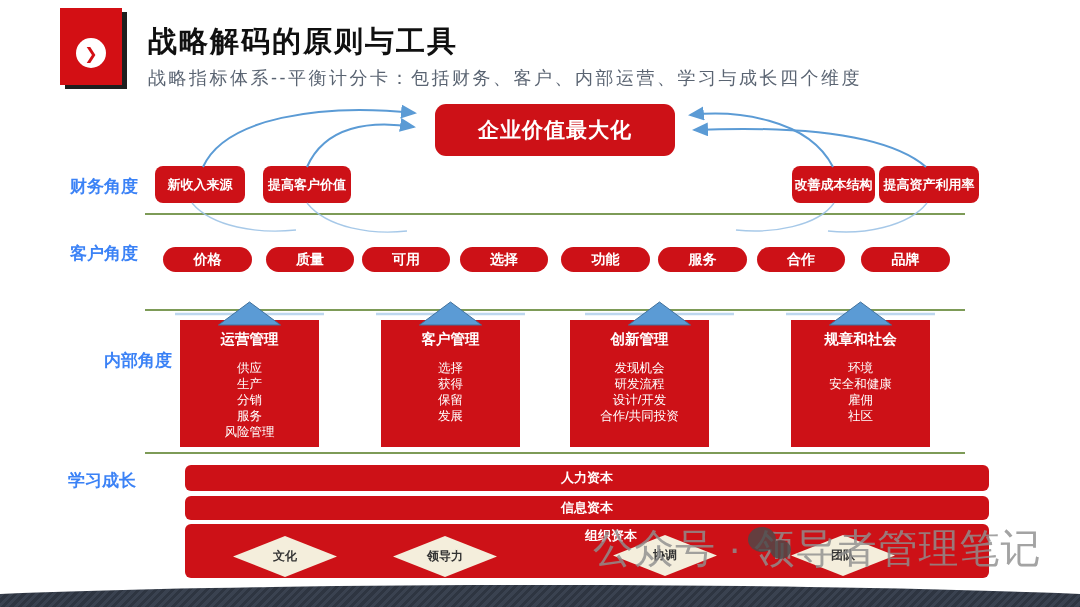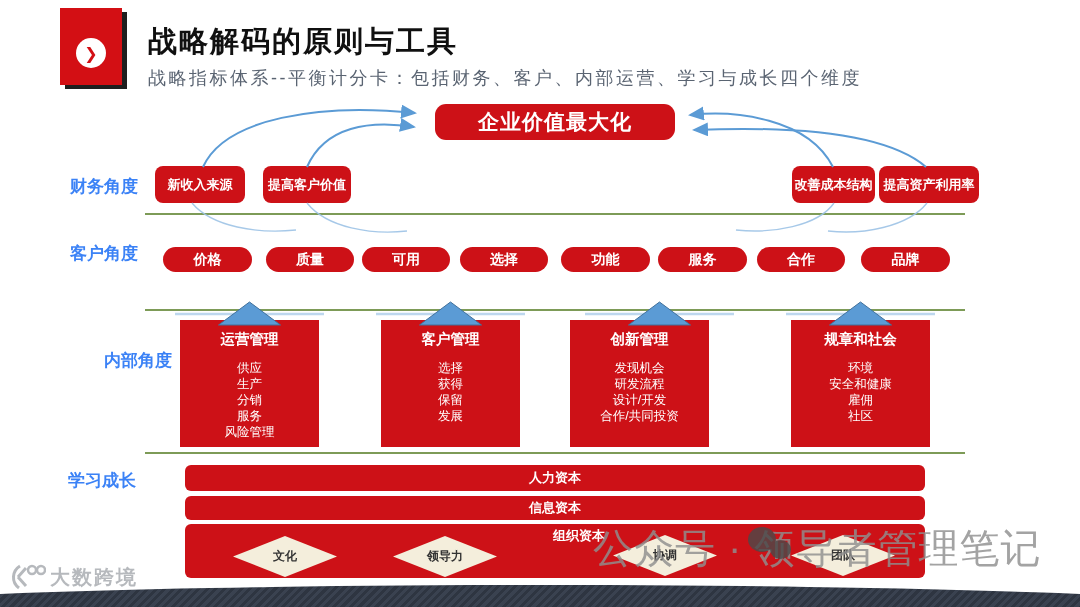--- a/index.html
+++ b/index.html
@@ -16,30 +16,30 @@
         color:#d30f14;font-weight:bold;font-size:16px;}
   .title{left:148px;top:22px;font-size:29px;font-weight:800;color:#101010;
          letter-spacing:2px;white-space:nowrap;z-index:4;}
   .subtitle{left:148px;top:66px;font-size:18px;font-weight:400;color:#5a6472;
          letter-spacing:2.5px;white-space:nowrap;z-index:4;}
   
   .sec-label{font-size:17px;font-weight:800;color:#3b82f6;white-space:nowrap;z-index:3;}
   
   .redbox{background:#cd1117;color:#fff;display:flex;align-items:center;
           justify-content:center;text-align:center;z-index:1;}
-  .goal{left:435px;top:104px;width:240px;height:36px;border-radius:11px;
+  .goal{left:435px;top:104px;width:240px;height:52px;border-radius:11px;
         font-size:21px;font-weight:800;letter-spacing:1px;z-index:3;}
   .fin{height:37px;top:166px;border-radius:8px;font-size:13px;font-weight:600;}
   .pill{height:25px;top:247px;border-radius:16px;font-size:14px;font-weight:700;}
   .igroup{top:320px;width:139px;height:127px;font-size:12.5px;
           flex-direction:column;justify-content:flex-start;padding-top:10px;
           box-sizing:border-box;}
   .igroup .ititle{font-size:14.5px;font-weight:700;margin-bottom:11px;}
   .igroup .ilist{white-space:pre-line;line-height:16px;font-weight:500;}
-  .bar{left:185px;width:740px;border-radius:6px;font-size:13px;font-weight:600;font-family:Liberation Mono, monospace;}
+  .bar{left:185px;width:804px;border-radius:6px;font-size:13px;font-weight:600;font-family:Liberation Mono, monospace;}
   .bar3{flex-direction:column;justify-content:flex-start;padding-top:3px;box-sizing:border-box;padding-left:48px;}
   
   .green-line{left:145px;width:820px;height:2px;background:#7d9b57;z-index:0;}
   
   .diamond{width:104px;height:41px;background:#f4eedc;z-index:2;
       clip-path:polygon(50% 0,100% 50%,50% 100%,0 50%);
       display:flex;align-items:center;justify-content:center;
       color:#333;font-size:12px;font-weight:600;}
   
   .arrows{left:0;top:0;z-index:2;pointer-events:none;}
@@ -169,23 +169,14 @@
   </svg>
 
   <div class="abs wm-center">公众号 · 领导者管理笔记</div>
   <div class="abs wechat-icon">
     <div class="wc-big"></div>
       <div class="wc-small"></div>
   </div>
 
   <div class="abs footer-arc"></div>
 
-  <div class="abs footer-logo">
-    <svg width="38" height="30" viewBox="0 0 38 30">
-      <path d="M12 4 C4 9 3 20 11 26" stroke="#b3b6ba" stroke-width="3" fill="none"></path>
-      <path d="M10 15 L18 6 M10 15 L18 24" stroke="#b3b6ba" stroke-width="3" fill="none"></path>
-      <circle cx="24" cy="8" r="4" stroke="#b3b6ba" stroke-width="2.5" fill="none"></circle>
-      <circle cx="33" cy="8" r="4" stroke="#b3b6ba" stroke-width="2.5" fill="none"></circle>
-    </svg>
-    <span class="footer-logo-text">大数跨境</span>
-  </div>
 
 </div>
 
 </body></html>

